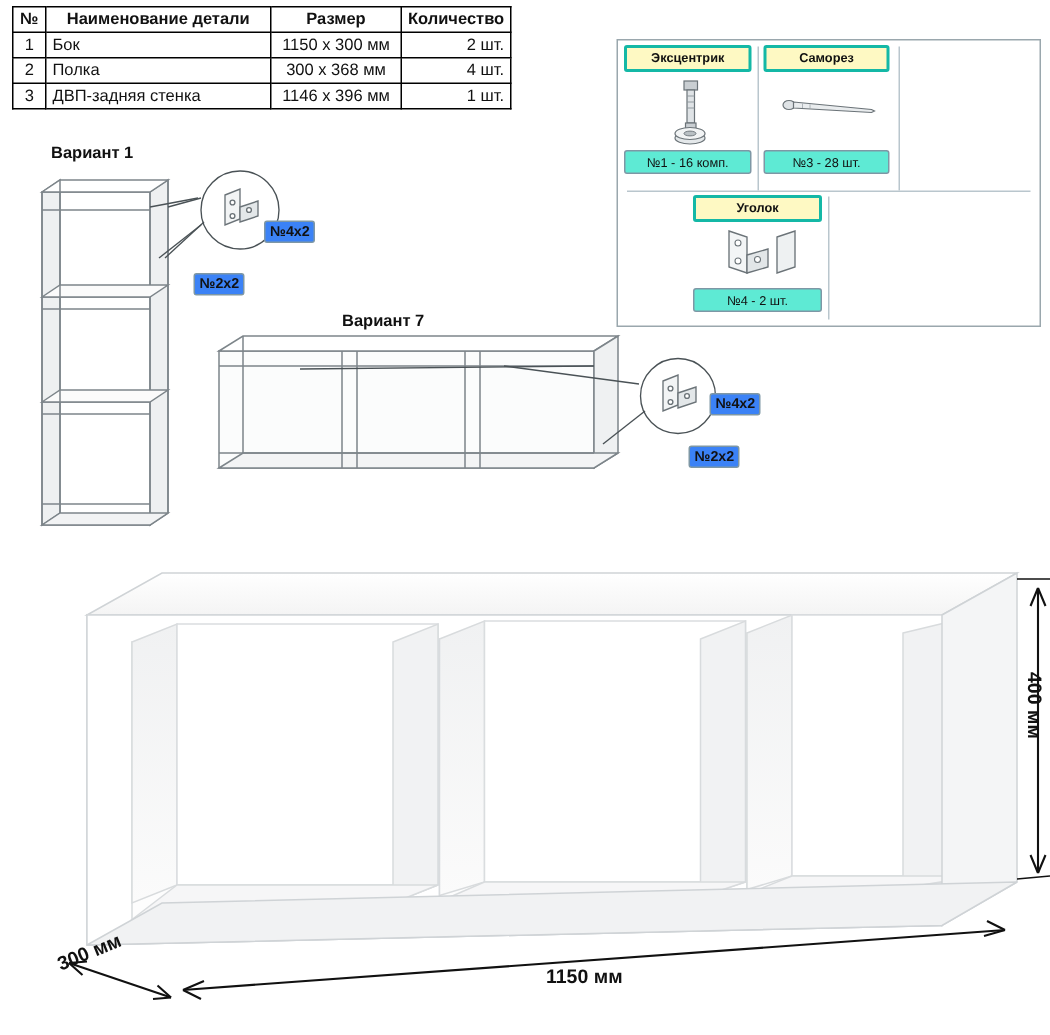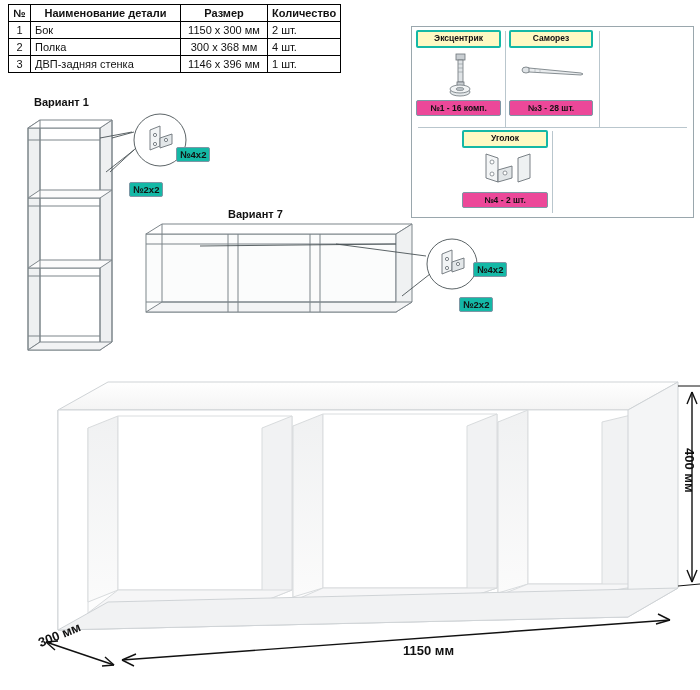--- a/index.html
+++ b/index.html
@@ -32,21 +32,21 @@
     background: #fff;
   }
   .parts-table th {
     font-weight: bold;
     text-align: center;
     font-size: 11px;
   }
   .col-num   { width: 22px;  text-align: center; }
   .col-name  { width: 150px; text-align: left; }
   .col-size  { width: 87px; text-align: center; }
-  .col-qty   { width: 72px;  text-align: left; }
+  .col-qty   { width: 72px;  text-align: right; }
 
   
   .hardware {
     position: absolute;
     left: 411px;
     top: 26px;
     width: 281px;
     height: 190px;
     border: 1px solid #9aa7ad;
     background: #fff;
@@ -70,22 +70,22 @@
     display: block;
     line-height: 1.15;
     margin: 0 2px;
   }
   .hw-art {
     height: 52px;
     position: relative;
   }
   .hw-label {
     font-size: 8.5px;
-    font-weight: bold;
-    background: #ec4899;
+    font-weight: normal;
+    background: #5eead4;
     border: 1px solid #7e97a5;
     border-radius: 2px;
     padding: 2px 2px;
     display: block;
     margin: 0 2px;
   }
   .hw-sep-v {
     position: absolute;
     top: 4px;
     bottom: 4px;
@@ -103,21 +103,21 @@
   
   .variant-title {
     position: absolute;
     font-size: 11px;
     font-weight: bold;
   }
   .lbl {
     position: absolute;
     font-size: 9.5px;
     font-weight: bold;
-    background: #14b8a6;
+    background: #3b82f6;
     border: 1px solid #7e97a5;
     border-radius: 2px;
     padding: 1px 3px;
     white-space: nowrap;
   }
 
   
   .dim {
     position: absolute;
     font-size: 13px;
@@ -391,14 +391,14 @@
       <path d="M652,22 L647,34 M652,22 L657,34"></path>
       <path d="M652,212 L647,200 M652,212 L657,200"></path>
 
       <path d="M638,16 L660,16" stroke-width="1"></path>
       <path d="M638,216 L660,214" stroke-width="1"></path>
     </g>
   </svg>
 </div>
 
 <div class="dim dim-vert" style="left:682px; top:448px;">400 мм</div>
-<div class="dim" style="left:364px; top:643px;margin-left:39px;">1150 мм</div>
+<div class="dim" style="left:364px; top:643px;">1150 мм</div>
 <div class="dim" style="left:36px; top:636px;"><span class="dim-rot" style="display:inline-block;">300 мм</span></div>
 
 </body></html>

